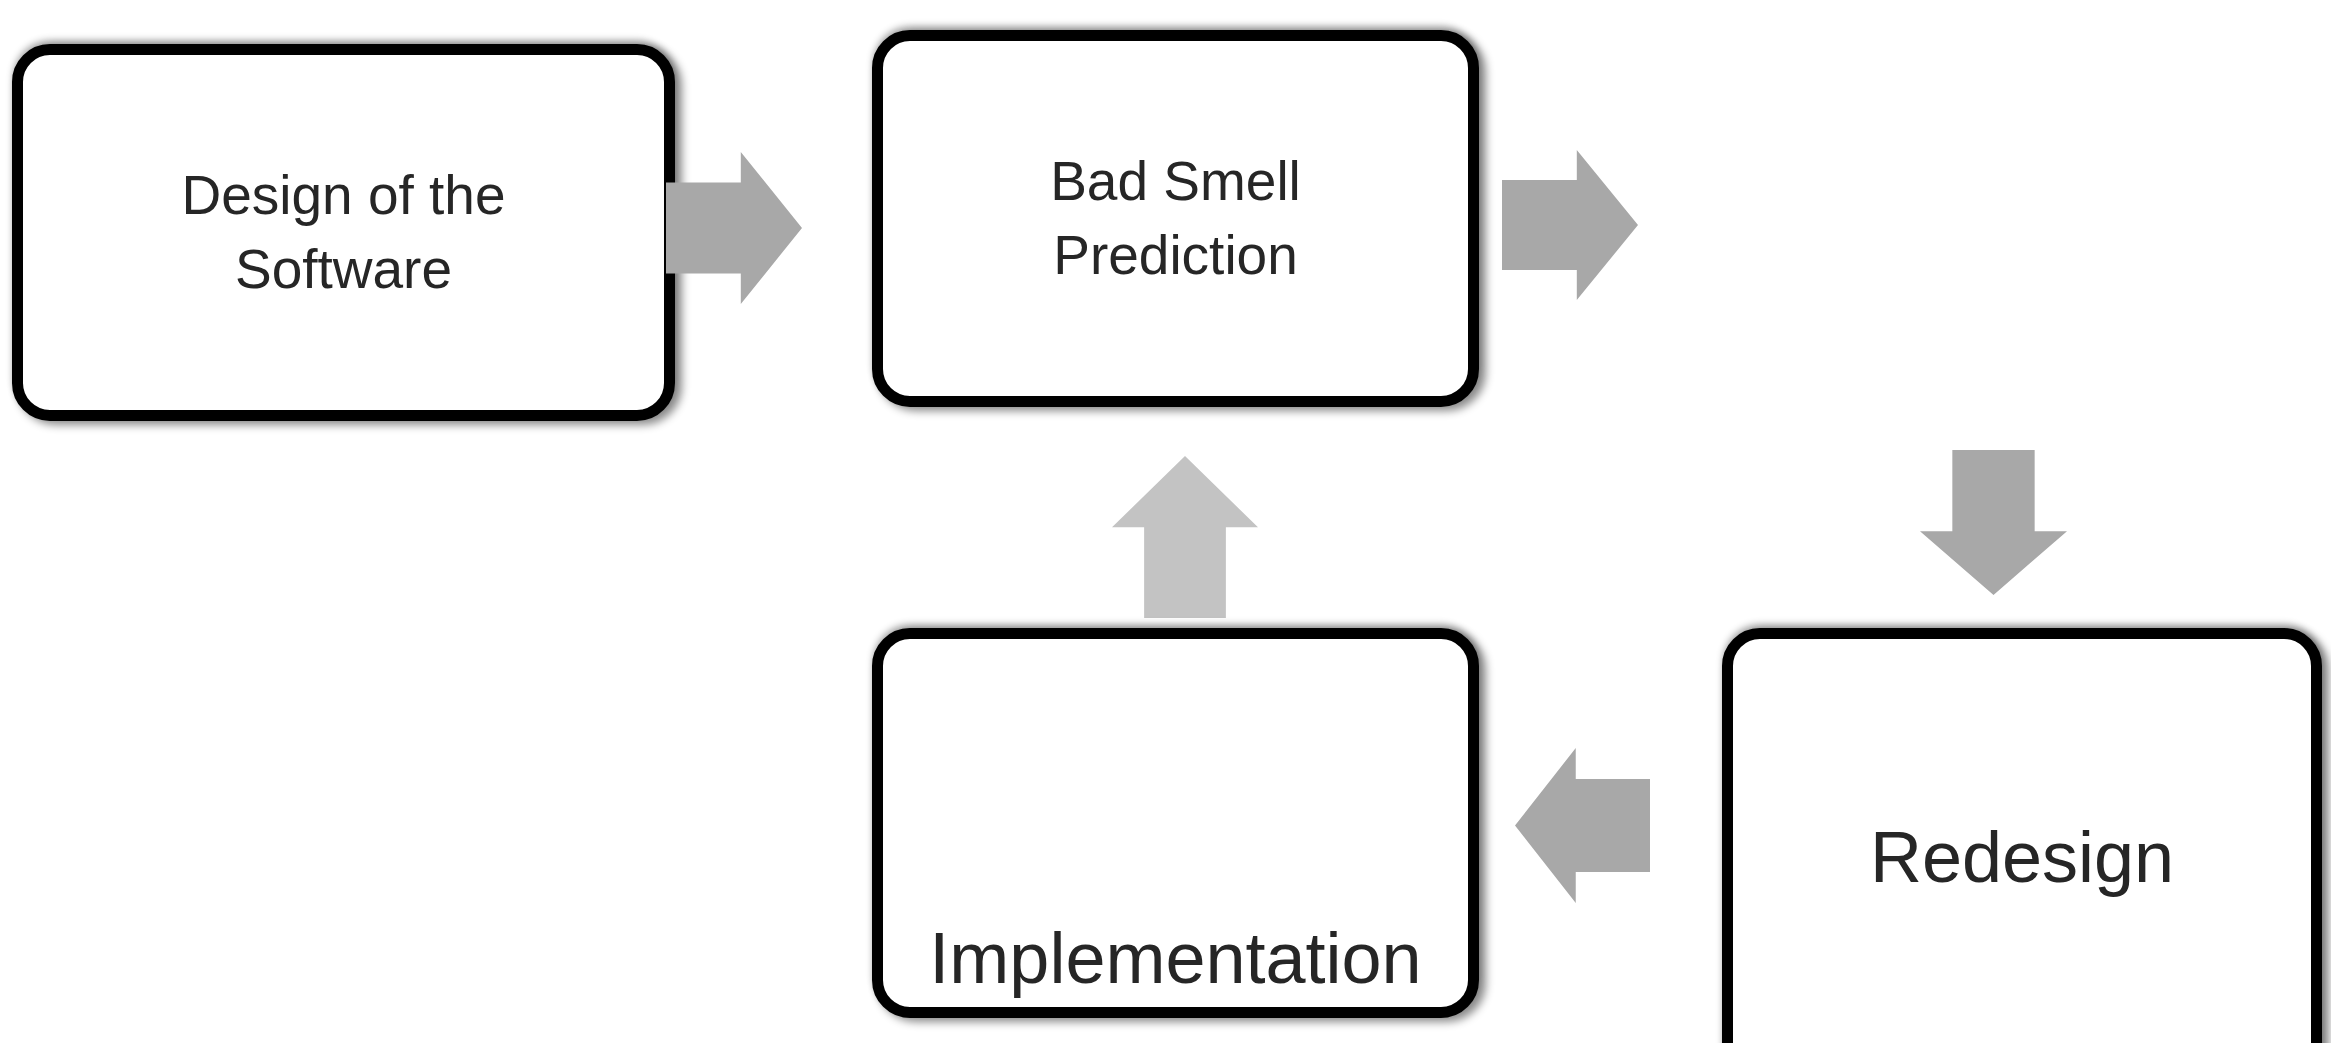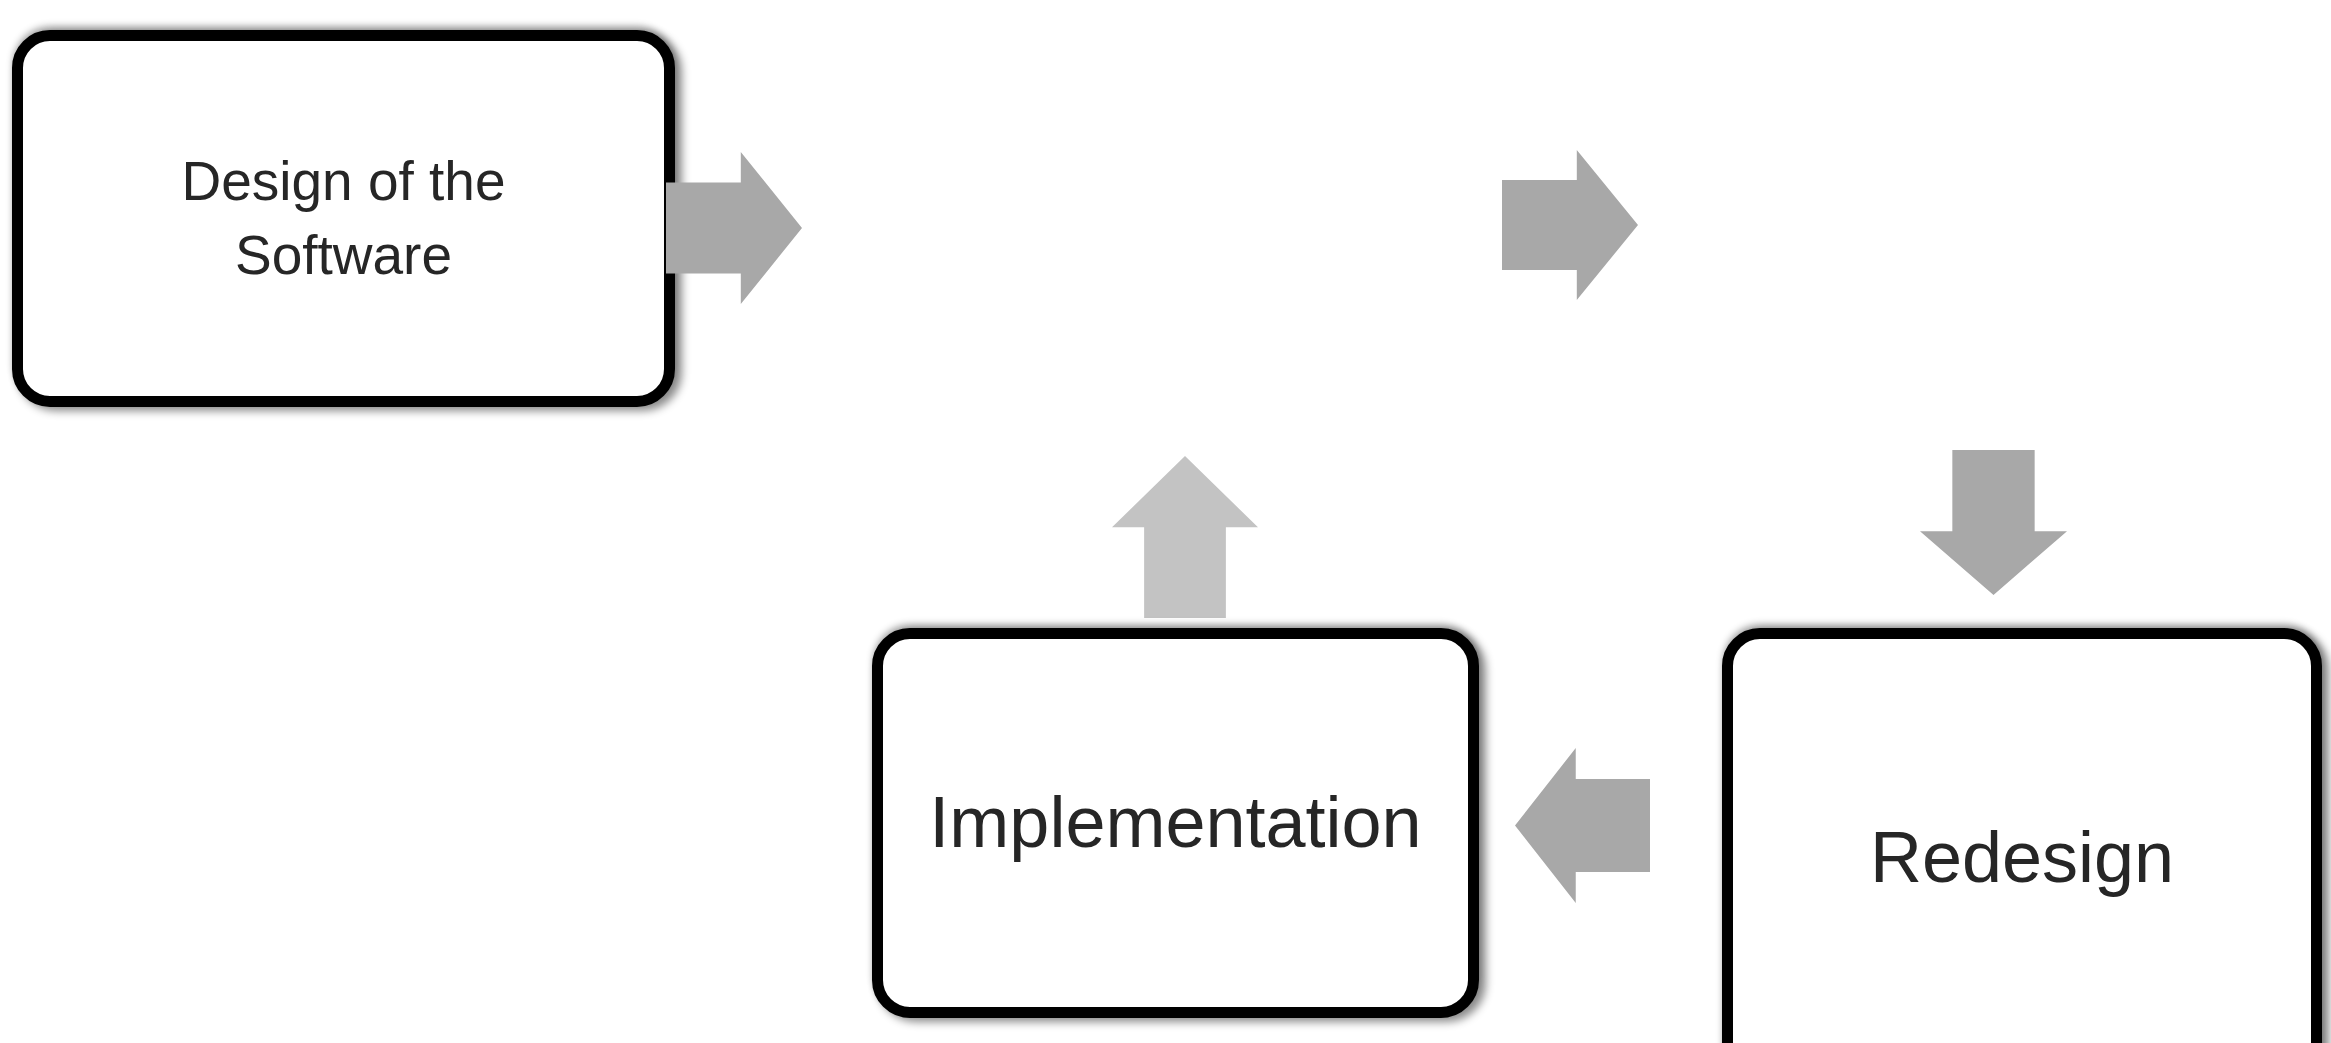--- a/index.html
+++ b/index.html
@@ -29,24 +29,24 @@
   }
   .node .label {
     white-space: pre-line;
     color: #262626;
     line-height: 1.33;
   }
   .row-top .label { font-size: 55px; }
   .row-bottom .label { font-size: 72px; }
 
   
-  .node-design         { left: 12px;   top: 30px;  width: 663px; height: 377px; }
+  .node-design         { left: 12px;   top: 44px;  width: 663px; height: 377px; }
   .node-badsmell       { left: 872px;  top: 30px;  width: 607px; height: 377px; }
   .node-refactoring    { left: 1722px; top: 30px;  width: 600px; height: 377px; }
-  .node-implementation { left: 872px;  top: 628px; width: 607px; height: 390px; }
+  .node-implementation { left: 872px;  top: 628px; width: 607px; height: 390px; align-items: flex-end; }
   .node-redesign       { left: 1722px; top: 628px; width: 600px; height: 460px; }
 
   
   .arrow { position: absolute; }
   .arrow-right {
     clip-path: polygon(0 20%, 55% 20%, 55% 0, 100% 50%, 55% 100%, 55% 80%, 0 80%);
   }
   .arrow-left {
     clip-path: polygon(100% 20%, 45% 20%, 45% 0, 0 50%, 45% 100%, 45% 80%, 100% 80%);
   }
@@ -67,20 +67,24 @@
 
 <div class="stage">
 
   <div class="node row-top node-design">
     <div class="label" style="color: rgb(38, 38, 38);">Design of the
 Software</div>
   </div>
 
   <div class="arrow arrow-right arrow-1" style="background-color: rgb(168, 168, 168);"></div>
 
+  <div class="node row-top node-badsmell">
+    <div class="label" style="color: rgb(38, 38, 38);">Bad Smell
+Prediction</div>
+  </div>
 
   <div class="arrow arrow-right arrow-2" style="background-color: rgb(168, 168, 168);"></div>
 
 
   <div class="arrow arrow-down arrow-3" style="background-color: rgb(168, 168, 168);"></div>
 
   <div class="arrow arrow-up arrow-5" style="background-color: rgb(195, 195, 195);"></div>
 
   <div class="node row-bottom node-implementation">
     <div class="label" style="color: rgb(38, 38, 38);">Implementation</div>

